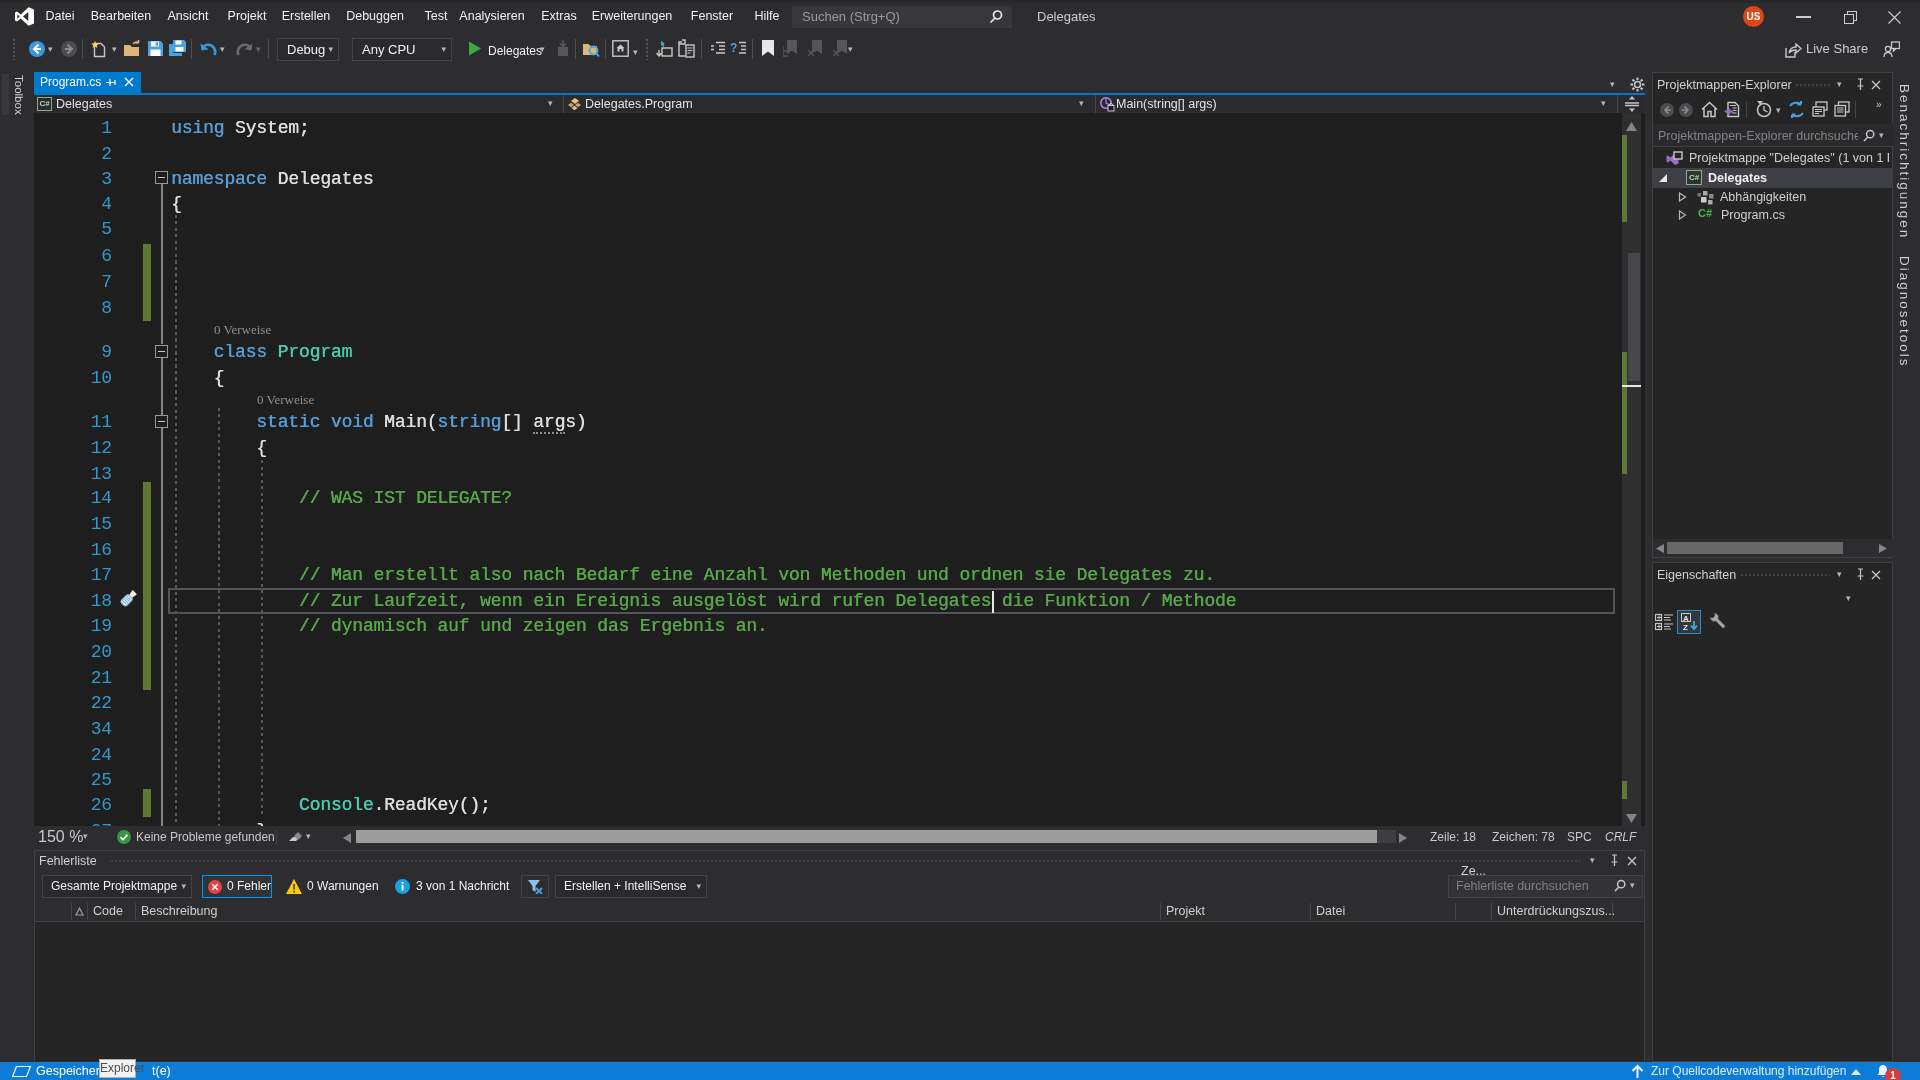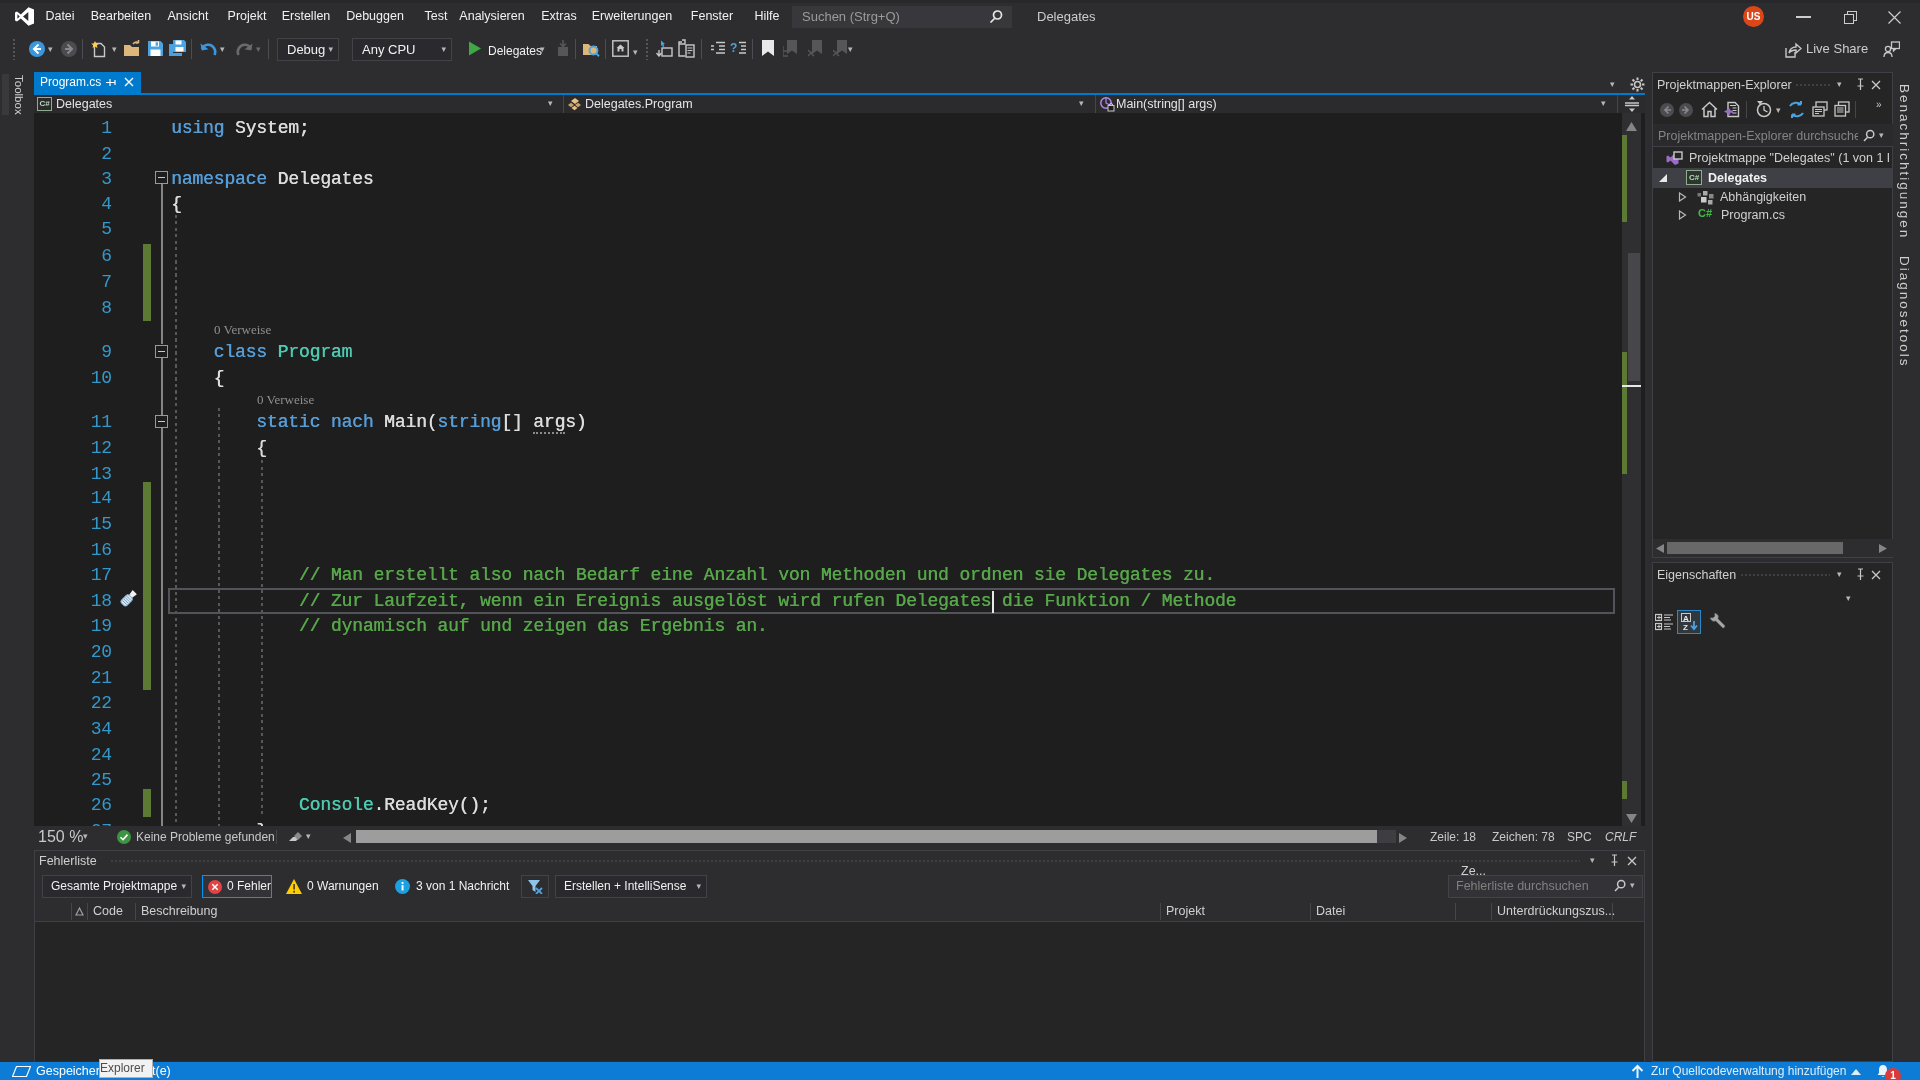--- a/index.html
+++ b/index.html
@@ -318,25 +318,26 @@
       <div class="lnum" style="top:129px">6</div>
       <div class="lnum" style="top:155px">7</div>
       <div class="lnum" style="top:181px">8</div>
       <div class="clens" style="left:180px;top:207px;">0 Verweise</div>
       <div class="lnum" style="top:225px">9</div>
         <div class="row" style="top:225px">    <span class="k">class</span> <span class="t">Program</span></div>
       <div class="lnum" style="top:251px">10</div>
         <div class="row" style="top:251px">    {</div>
       <div class="clens" style="left:223px;top:277px;">0 Verweise</div>
       <div class="lnum" style="top:295px">11</div>
-        <div class="row" style="top:295px">        <span class="k">static</span> <span class="k">nach</span> Main(<span class="k">string</span>[] <span style="border-bottom:2px dotted #8a8a8a">arg</span>s)</div>
+        <div class="row" style="top:295px">        <span class="k">static</span> <span class="k">void</span> Main(<span class="k">string</span>[] <span style="border-bottom:2px dotted #8a8a8a">arg</span>s)</div>
       <div class="lnum" style="top:321px">12</div>
         <div class="row" style="top:321px">        {</div>
       <div class="lnum" style="top:347px">13</div>
       <div class="lnum" style="top:371px">14</div>
+        <div class="row" style="top:371px">            <span class="c">// WAS IST DELEGATE?</span></div>
       <div class="lnum" style="top:397px">15</div>
       <div class="lnum" style="top:423px">16</div>
       <div class="lnum" style="top:448px">17</div>
         <div class="row" style="top:448px">            <span class="c">// Man erstellt also nach Bedarf eine Anzahl von Methoden und ordnen sie Delegates zu.</span></div>
       <div class="lnum" style="top:474px">18</div>
         <div class="row" style="top:474px">            <span class="c">// Zur Laufzeit, wenn ein Ereignis ausgelöst wird rufen Delegates die Funktion / Methode</span></div>
       <div class="lnum" style="top:499px">19</div>
         <div class="row" style="top:499px">            <span class="c">// dynamisch auf und zeigen das Ergebnis an.</span></div>
       <div class="lnum" style="top:525px">20</div>
       <div class="lnum" style="top:551px">21</div>
@@ -607,21 +608,21 @@
   </div>
 
   <div id="statusbar">
     <div class="abs" style="left:0;top:1062px;width:1920px;height:18px;background:#0c7cd6;"></div>
     <svg class="abs" style="left:12px;top:1066px" width="19" height="11" viewBox="0 0 19 11">
       <path d="M4.5 0.5 L18.5 0.5 L14.5 10.5 L0.5 10.5 Z" fill="none" stroke="#ffffff" stroke-width="1.2"></path>
     </svg>
     <div class="abs" style="left:36px;top:1062px;height:18px;line-height:18px;color:#ffffff;font-size:12.5px;">Gespeicherte</div>
     <div class="abs" style="left:152px;top:1062px;height:18px;line-height:18px;color:#ffffff;font-size:12.5px;">t(e)</div>
 
-    <div class="abs" style="left:99px;top:1059px;width:54px;height:19px;background:#f2f2f2;border:1px solid #b0b0b0;color:#4d4d4d;font-size:12px;text-align:left;line-height:17px;">Explorer</div>
+    <div class="abs" style="left:99px;top:1059px;width:37px;height:19px;background:#f2f2f2;border:1px solid #b0b0b0;color:#4d4d4d;font-size:12px;text-align:left;line-height:17px;">Explorer</div>
 
     <svg class="abs" style="left:1631px;top:1064px" width="13" height="14" viewBox="0 0 13 14">
       <path d="M6.5 14 L6.5 3 M1.5 7 L6.5 2 L11.5 7" fill="none" stroke="#e8f3fc" stroke-width="2"></path>
     </svg>
     <div class="abs" style="left:1651px;top:1062px;height:18px;line-height:18px;color:#dcedfa;font-size:12px;">Zur Quellcodeverwaltung hinzufügen</div>
     <svg class="abs" style="left:1851px;top:1069px" width="10" height="6" viewBox="0 0 10 6">
         <path d="M5 0 L10 6 L0 6 Z" fill="#dcedfa"></path>
       </svg>
     <svg class="abs" style="left:1876px;top:1064px" width="14" height="14" viewBox="0 0 14 14">
       <path d="M7 1 C4.5 1 3 3 3 5.5 L3 9 L1.5 11 L12.5 11 L11 9 L11 5.5 C11 3 9.5 1 7 1 Z" fill="#e8f3fc"></path>

